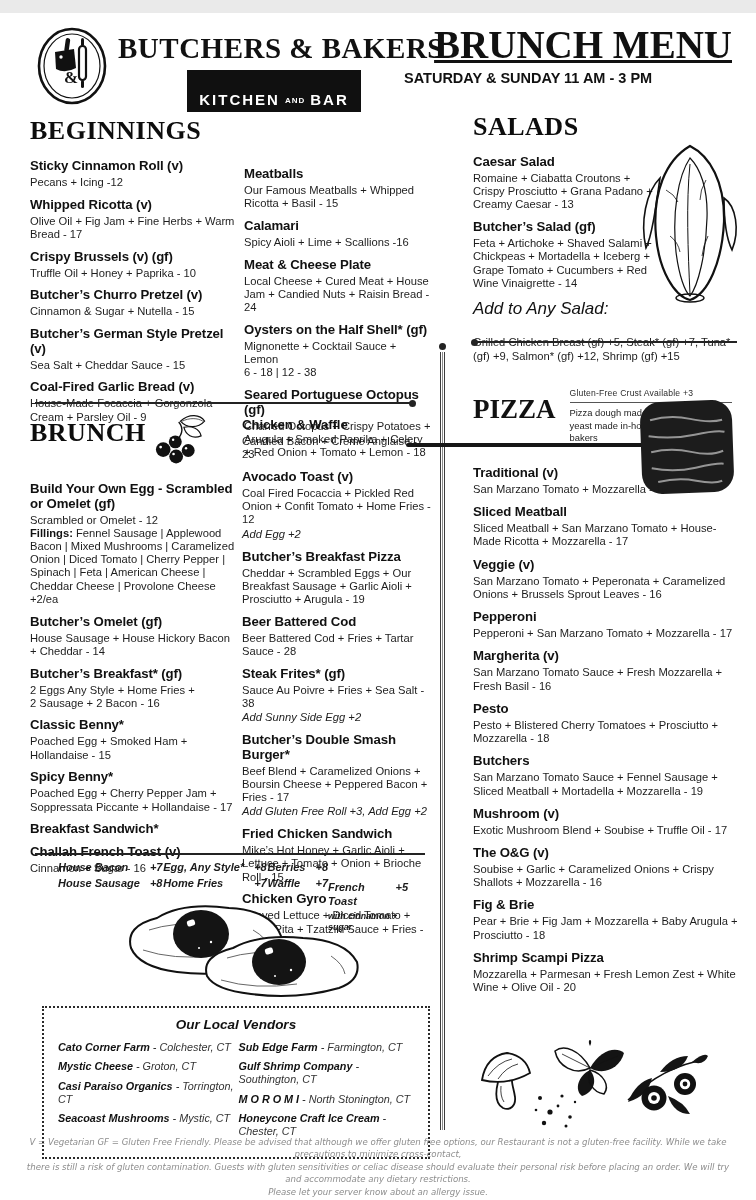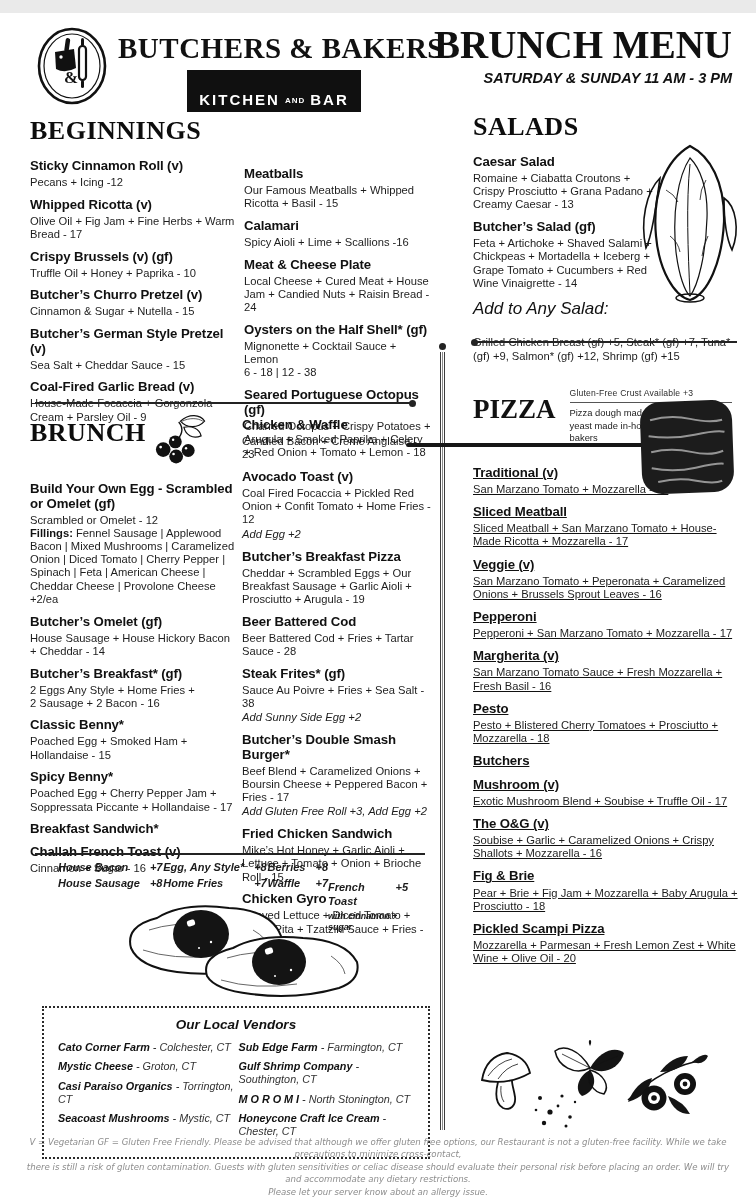--- a/index.html
+++ b/index.html
@@ -8,23 +8,23 @@
   .scan-edge{position:absolute;top:0;left:0;width:756px;height:13px;background:#eaeaea;}
 
   
   .logo{position:absolute;left:36px;top:26px;width:72px;height:80px;}
   .brand-block{position:absolute;left:118px;top:32px;width:312px;text-align:center;}
   .brand{font-family:"Liberation Serif",serif;font-weight:900;font-size:29px;letter-spacing:.5px;white-space:nowrap;}
   .kitchen-bar{display:inline-block;background:#101010;color:#fff;font-weight:700;font-size:15px;
                letter-spacing:2px;padding:21px 12px 4px;margin-top:5px;}
   .kb-and{font-size:8px;letter-spacing:1px;padding:0 5px;vertical-align:2px;}
   .menu-title{position:absolute;left:430px;top:22px;width:302px;text-align:right;white-space:nowrap;
-              font-family:"Liberation Serif",serif;font-weight:900;font-size:39px;}
-  .menu-hours{position:absolute;left:430px;top:70px;width:302px;text-align:right;
-              font-style:italic;font-weight:700;font-size:14.5px;}
+              font-family:"Liberation Serif",serif;font-weight:900;font-size:39px;text-decoration:underline;}
+  .menu-hours{position:absolute;left:404px;top:70px;width:302px;
+              font-weight:700;font-size:14.5px;}
 
   
   .section-title{font-family:"Liberation Serif",serif;font-weight:900;font-size:26px;letter-spacing:.5px;
                  margin:0 0 13px 0;color:#0d0d0d;}
   .cols{display:flex;}
   .item{margin-bottom:8.5px;}
   .item-name{font-size:13.2px;line-height:1.1;font-weight:700;margin-bottom:2.5px;letter-spacing:-.1px;}
   .item-desc{font-size:11.2px;line-height:1.18;color:#1d1d1d;white-space:pre-line;}
   .item-desc b{color:#111;}
   .item-note{font-size:11.2px;line-height:1.2;color:#1d1d1d;font-style:italic;margin-top:1px;}
@@ -78,21 +78,21 @@
   #rule-salads::before{content:'';position:absolute;left:-2px;top:-2.5px;width:7px;height:7px;border-radius:50%;background:#232323;}
 
   #pizza-head{position:absolute;left:473px;top:386px;width:264px;display:flex;gap:14px;}
   .pizza-title{font-family:"Liberation Serif",serif;font-weight:900;font-size:27px;margin:8px 0 0 0;}
   .pizza-notes{width:162px;padding-top:2px;}
   .gf-note{font-size:8.6px;color:#2c2c2c;letter-spacing:.2px;border-bottom:1.2px solid #555;padding-bottom:4px;margin-bottom:4px;}
   .dough-note{font-size:9.4px;line-height:1.35;color:#222;white-space:pre-line;}
   .peel-handle{position:absolute;left:406px;top:443px;width:248px;height:4px;background:#161616;border-radius:2px;}
   .peel-blade{position:absolute;left:637px;top:397px;width:100px;height:100px;}
 
-  #pizza-list{position:absolute;left:473px;top:466px;width:266px;text-decoration:underline;}
+  #pizza-list{position:absolute;left:473px;top:466px;width:266px;}
   #pizza-list .item{margin-bottom:9px;}
 
   .garnish{position:absolute;left:478px;top:1036px;width:230px;height:95px;}
 
   
   #footer{position:absolute;left:20px;top:1136px;width:716px;text-align:center;
           font-style:italic;font-size:8.6px;line-height:1.45;color:#8d8d8d;
           font-family:"DejaVu Sans",sans-serif;}
 </style>
 </head>
@@ -486,20 +486,21 @@
   </div>
 
   <div class="item">
     <div class="item-name">Pesto</div>
     <div class="item-desc"><span>Pesto + Blistered Cherry Tomatoes + Prosciutto + Mozzarella - 18</span></div>
 
   </div>
 
   <div class="item">
     <div class="item-name">Butchers</div>
+    <div class="item-desc"><span>San Marzano Tomato Sauce + Fennel Sausage + Sliced Meatball + Mortadella + Mozzarella - 19</span></div>
 
   </div>
 
   <div class="item">
     <div class="item-name">Mushroom (v)</div>
     <div class="item-desc"><span>Exotic Mushroom Blend + Soubise + Truffle Oil - 17</span></div>
 
   </div>
 
   <div class="item">
@@ -508,21 +509,21 @@
 
   </div>
 
   <div class="item">
     <div class="item-name">Fig &amp; Brie</div>
     <div class="item-desc"><span>Pear + Brie + Fig Jam + Mozzarella + Baby Arugula + Prosciutto - 18</span></div>
 
   </div>
 
   <div class="item">
-    <div class="item-name">Pickled Scampi Pizza</div>
+    <div class="item-name">Shrimp Scampi Pizza</div>
     <div class="item-desc"><span>Mozzarella + Parmesan + Fresh Lemon Zest + White Wine + Olive Oil - 20</span></div>
 
   </div>
 </div>
 
   <svg class="garnish" viewBox="0 0 230 95">
     <g>
       <path d="M4 44 Q8 20 29 17 Q48 20 52 37 Q29 50 4 44 Z" fill="none" stroke="#111" stroke-width="1.8"></path>
       <path d="M10 40 q10 -14 24 -17 M20 43 q8 -12 20 -15" fill="none" stroke="#111" stroke-width=".8"></path>
       <path d="M20 46 C17 58 18 68 25 72 C32 75 38 70 37 61 C36 54 34 49 34 45" fill="none" stroke="#111" stroke-width="1.8"></path>

